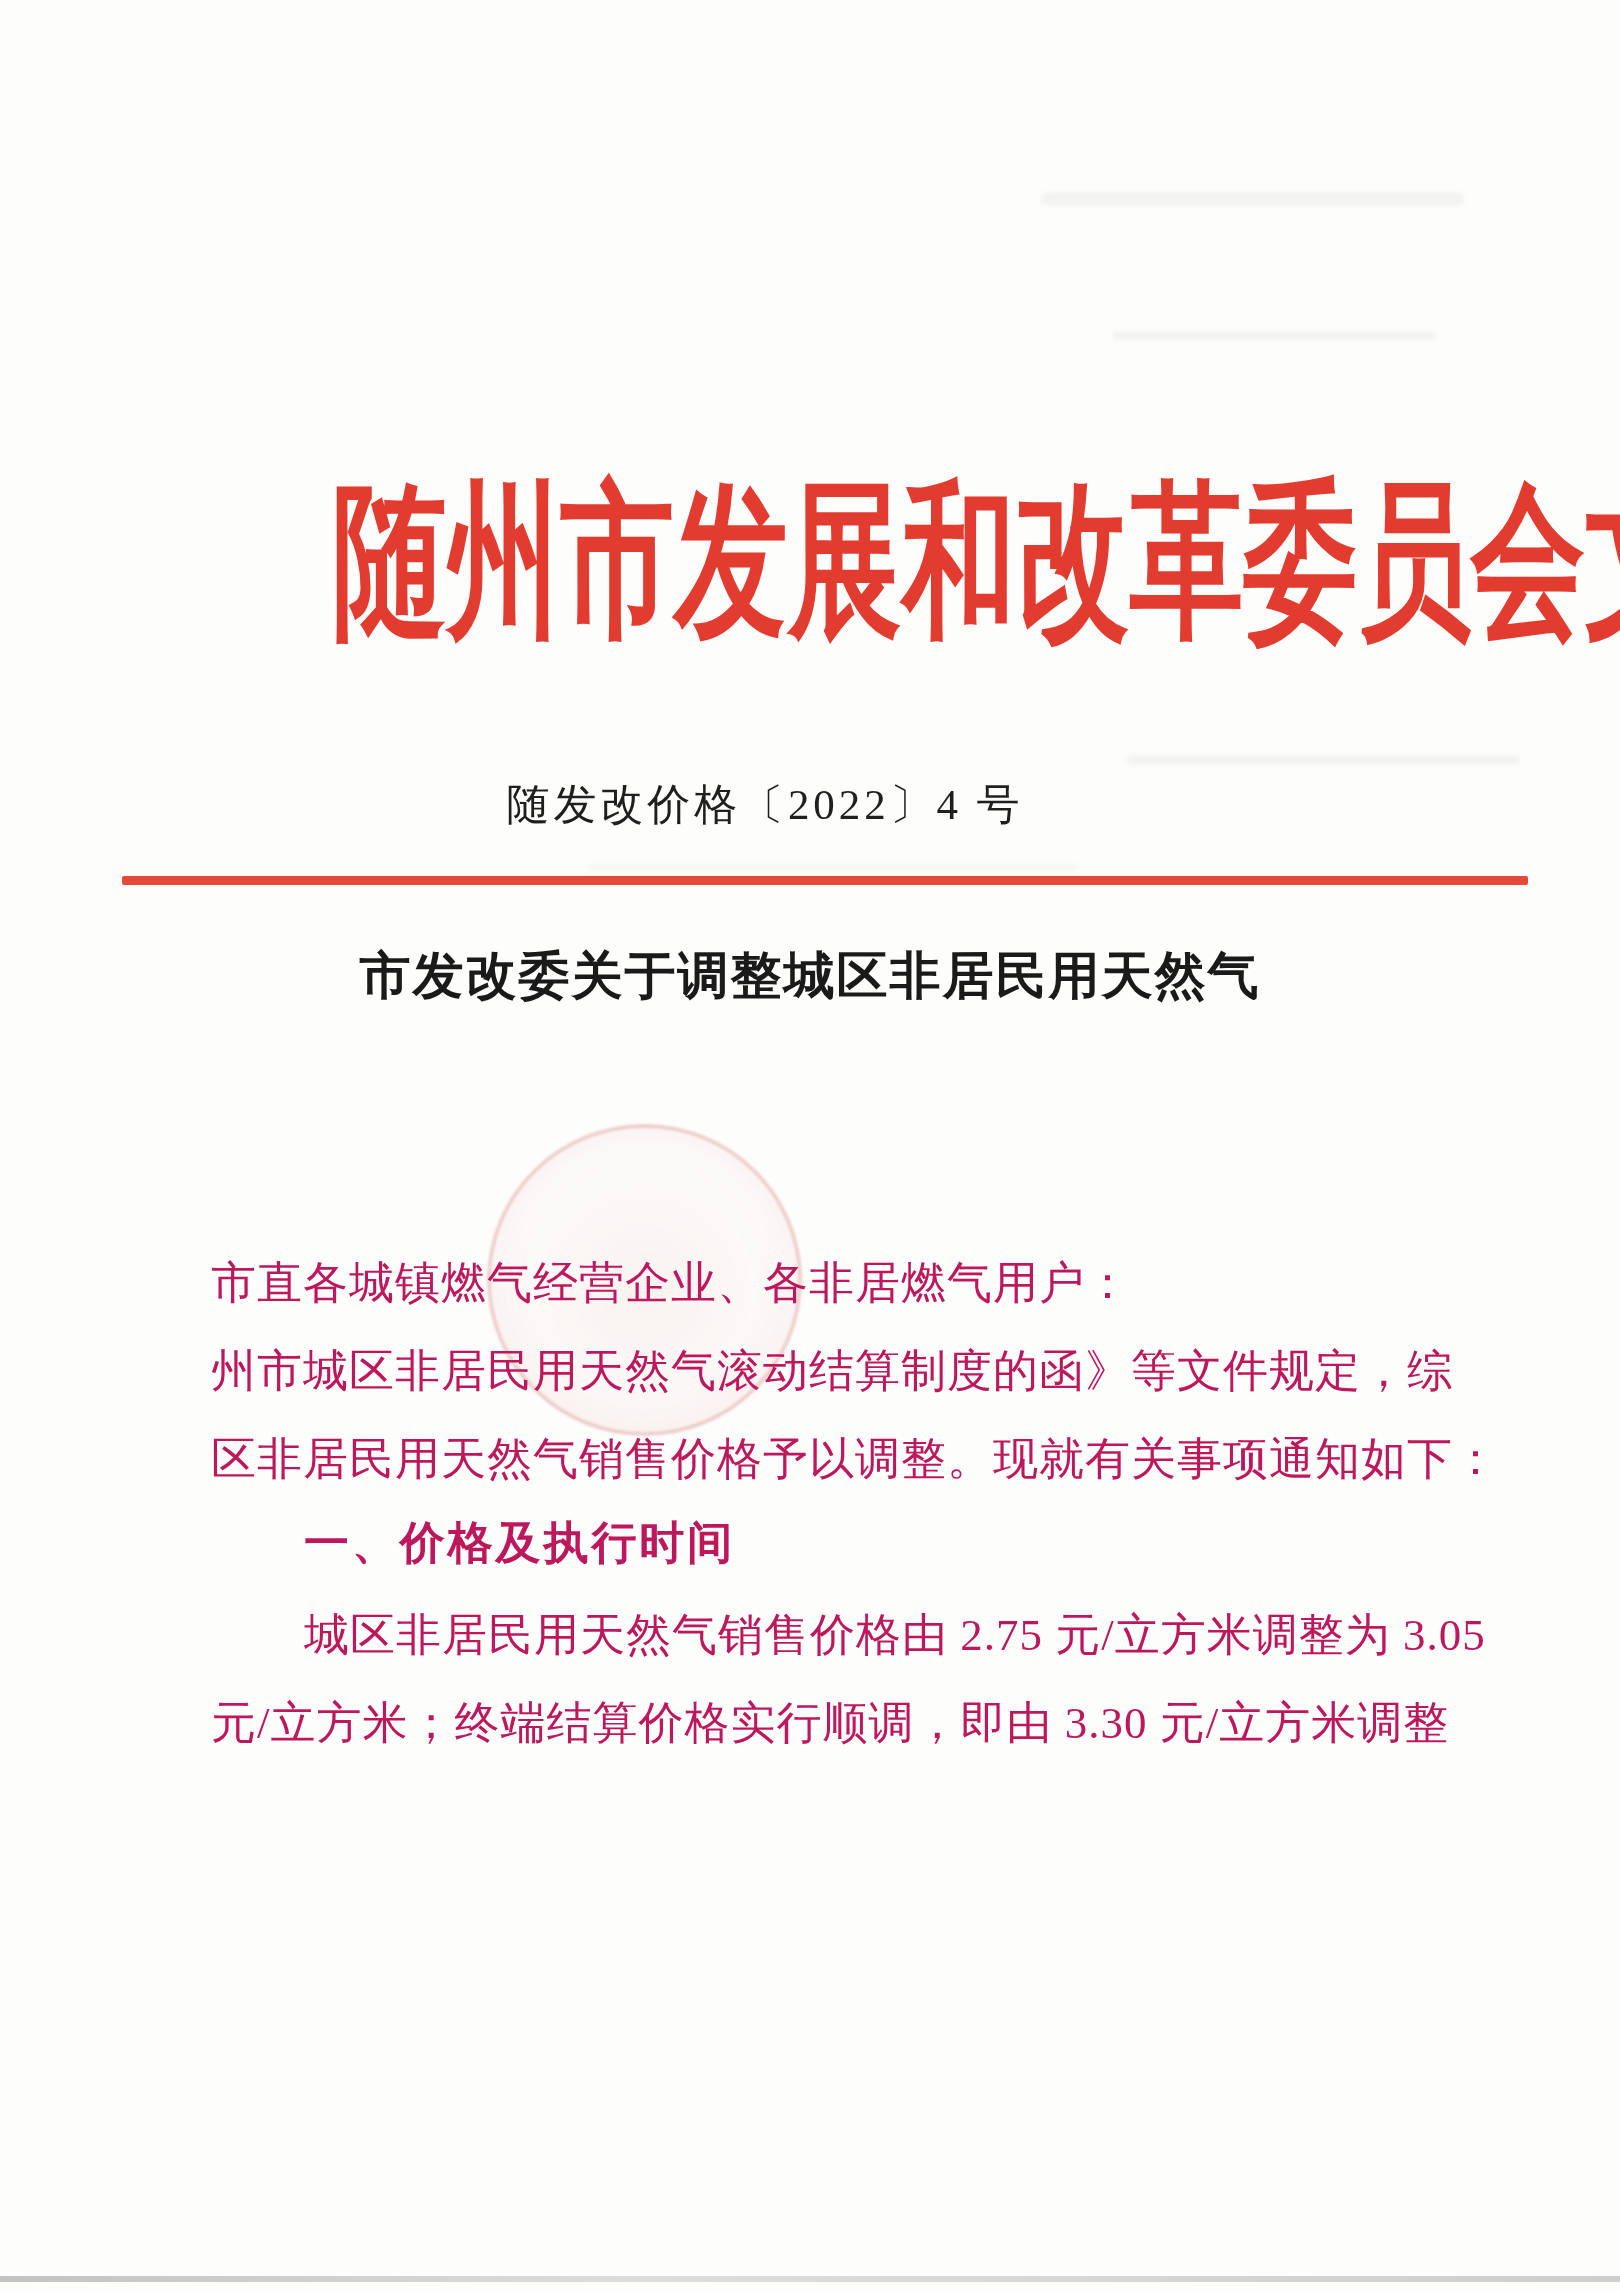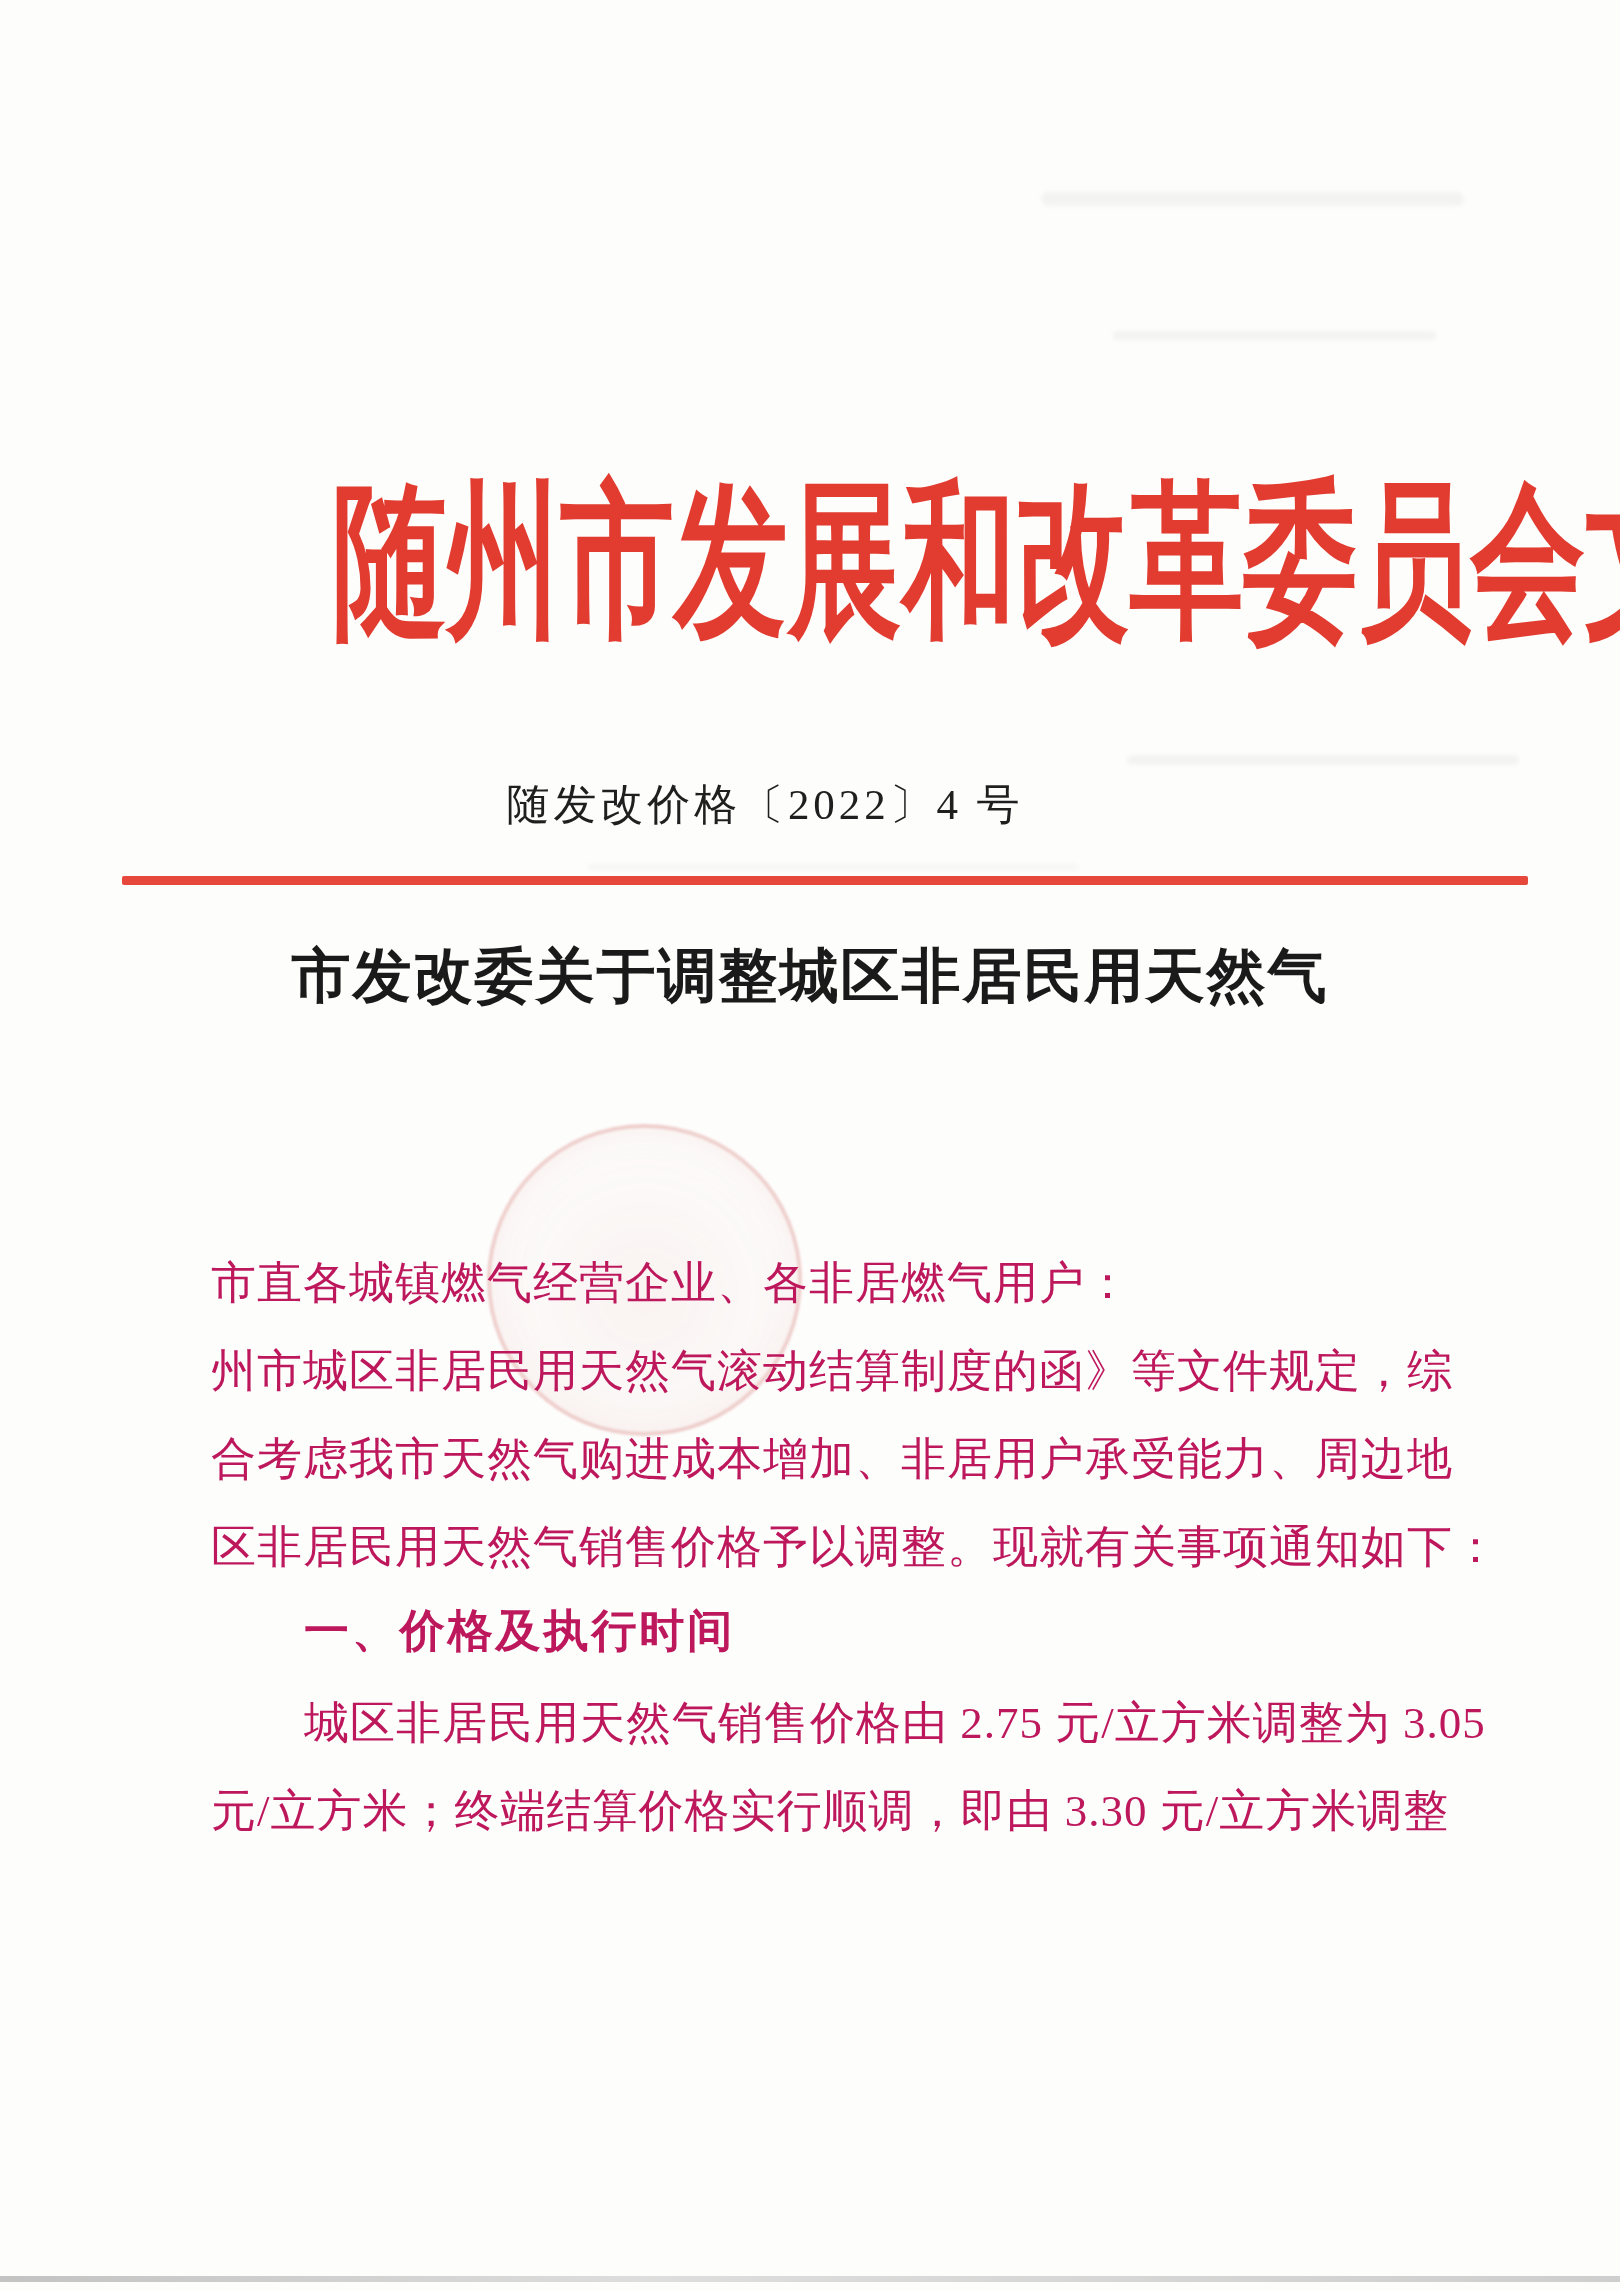--- a/index.html
+++ b/index.html
@@ -62,21 +62,21 @@
     border-radius: 2px;
   }
 
   
   .title {
     position: absolute;
     top: 931px;
     left: 0;
     width: 1620px;
     text-align: center;
-    font-size: 59px;
+    font-size: 51px;
     line-height: 90px;
     font-weight: bold;
     color: #1a1a1a;
     letter-spacing: 2px;
   }
 
   
   .seal {
     position: absolute;
     left: 487px;
@@ -156,21 +156,20 @@
   <div class="title">
     <div>市发改委关于调整城区非居民用天然气</div>
   </div>
 
   <div class="seal"></div>
 
   <div class="body-text">
     <div class="bline">市直各城镇燃气经营企业、各非居燃气用户：</div>
 
     <div class="bline">州市城区非居民用天然气滚动结算制度的函》等文件规定，综</div>
-    <div class="bline">合考虑我市天然气购进成本增加、非居用户承受能力、周边地</div>
     <div class="bline">区非居民用天然气销售价格予以调整。现就有关事项通知如下：</div>
 
     <div class="bline indent heading">一、价格及执行时间</div>
 
     <div class="bline indent">城区非居民用天然气销售价格由 2.75 元/立方米调整为 3.05</div>
     <div class="bline">元/立方米；终端结算价格实行顺调，即由 3.30 元/立方米调整</div>
   </div>
 
   <div class="scan-edge"></div>
 

